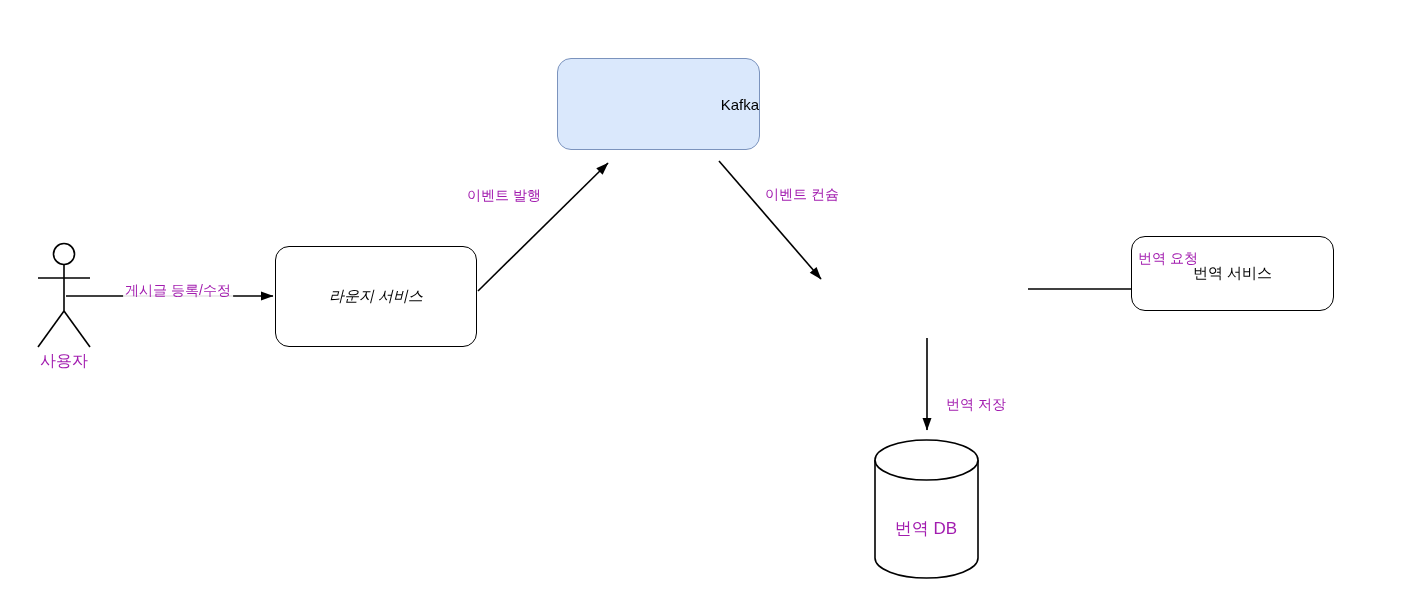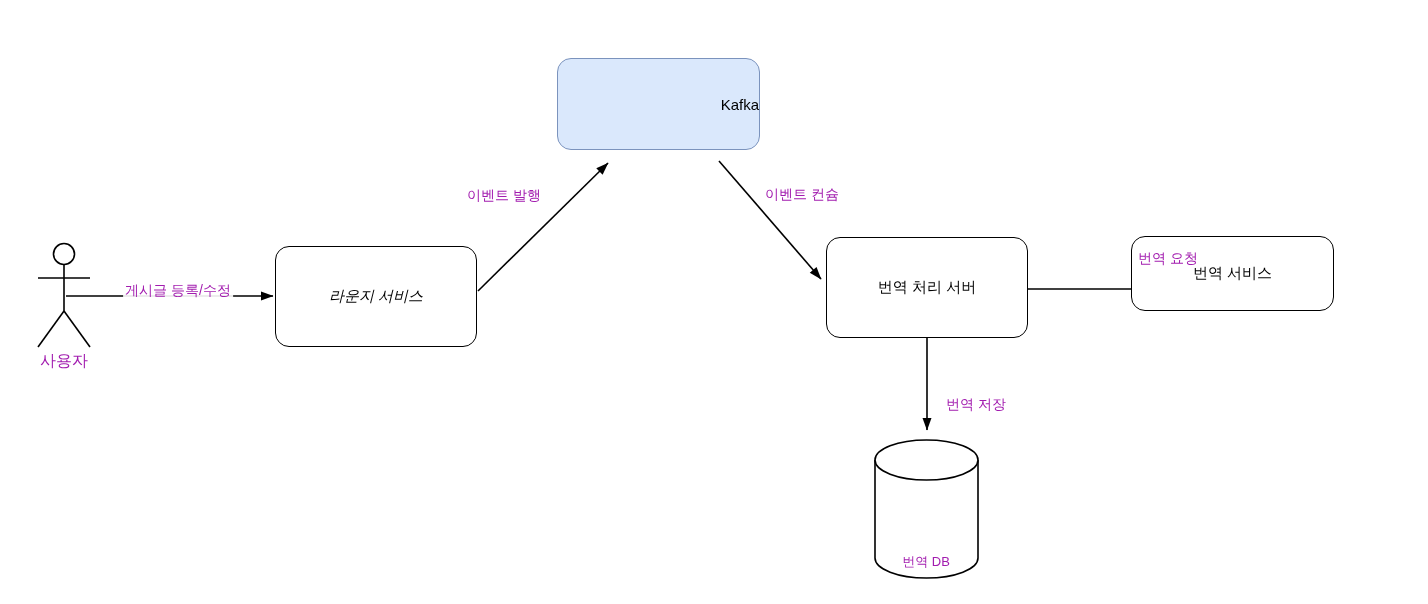--- a/index.html
+++ b/index.html
@@ -46,21 +46,21 @@
     color: #a21caf;
     background: rgba(255,255,255,0.9);
     padding: 0 2px;
   }
   .lbl-actor    { left: 64px;   top: 361px; font-size: 16px; background: transparent; }
   .lbl-register { left: 178px;  top: 267px; margin-top: 24px; }
   .lbl-publish  { left: 504px;  top: 196px; }
   .lbl-consume  { left: 802px;  top: 195px; }
   .lbl-request  { left: 1168px; top: 259px; }
   .lbl-save     { left: 976px;  top: 405px; }
-  .lbl-db       { left: 926px;  top: 528px; font-size: 13px; background: transparent; margin-top: 34px; }
+  .lbl-db       { left: 926px;  top: 528px; font-size: 17px; background: transparent; }
 </style>
 </head>
 <body>
 
 <div class="canvas">
 
   <svg class="wires" viewBox="0 0 1428 604" xmlns="http://www.w3.org/2000/svg">
     <defs>
       <marker id="ah" markerUnits="userSpaceOnUse" markerWidth="14" markerHeight="10" refX="12.5" refY="5" orient="auto">
         <path d="M0.5,0.5 L13,5 L0.5,9.5 Z" fill="#000000"></path>
@@ -88,23 +88,20 @@
   </svg>
 
   <div class="node node-lounge">
     <span>라운지 서비스</span>
   </div>
 
   <div class="node node-kafka">
     <span>Kafka</span>
   </div>
 
-  <div class="node node-server">
-    <span>번역 처리 서버</span>
-  </div>
 
   <div class="node node-service">
     <span>번역 서비스</span>
   </div>
 
   <div class="floating-label lbl-actor">사용자</div>
 
   <div class="floating-label lbl-register">게시글 등록/수정</div>
 
   <div class="floating-label lbl-publish">이벤트 발행</div>

